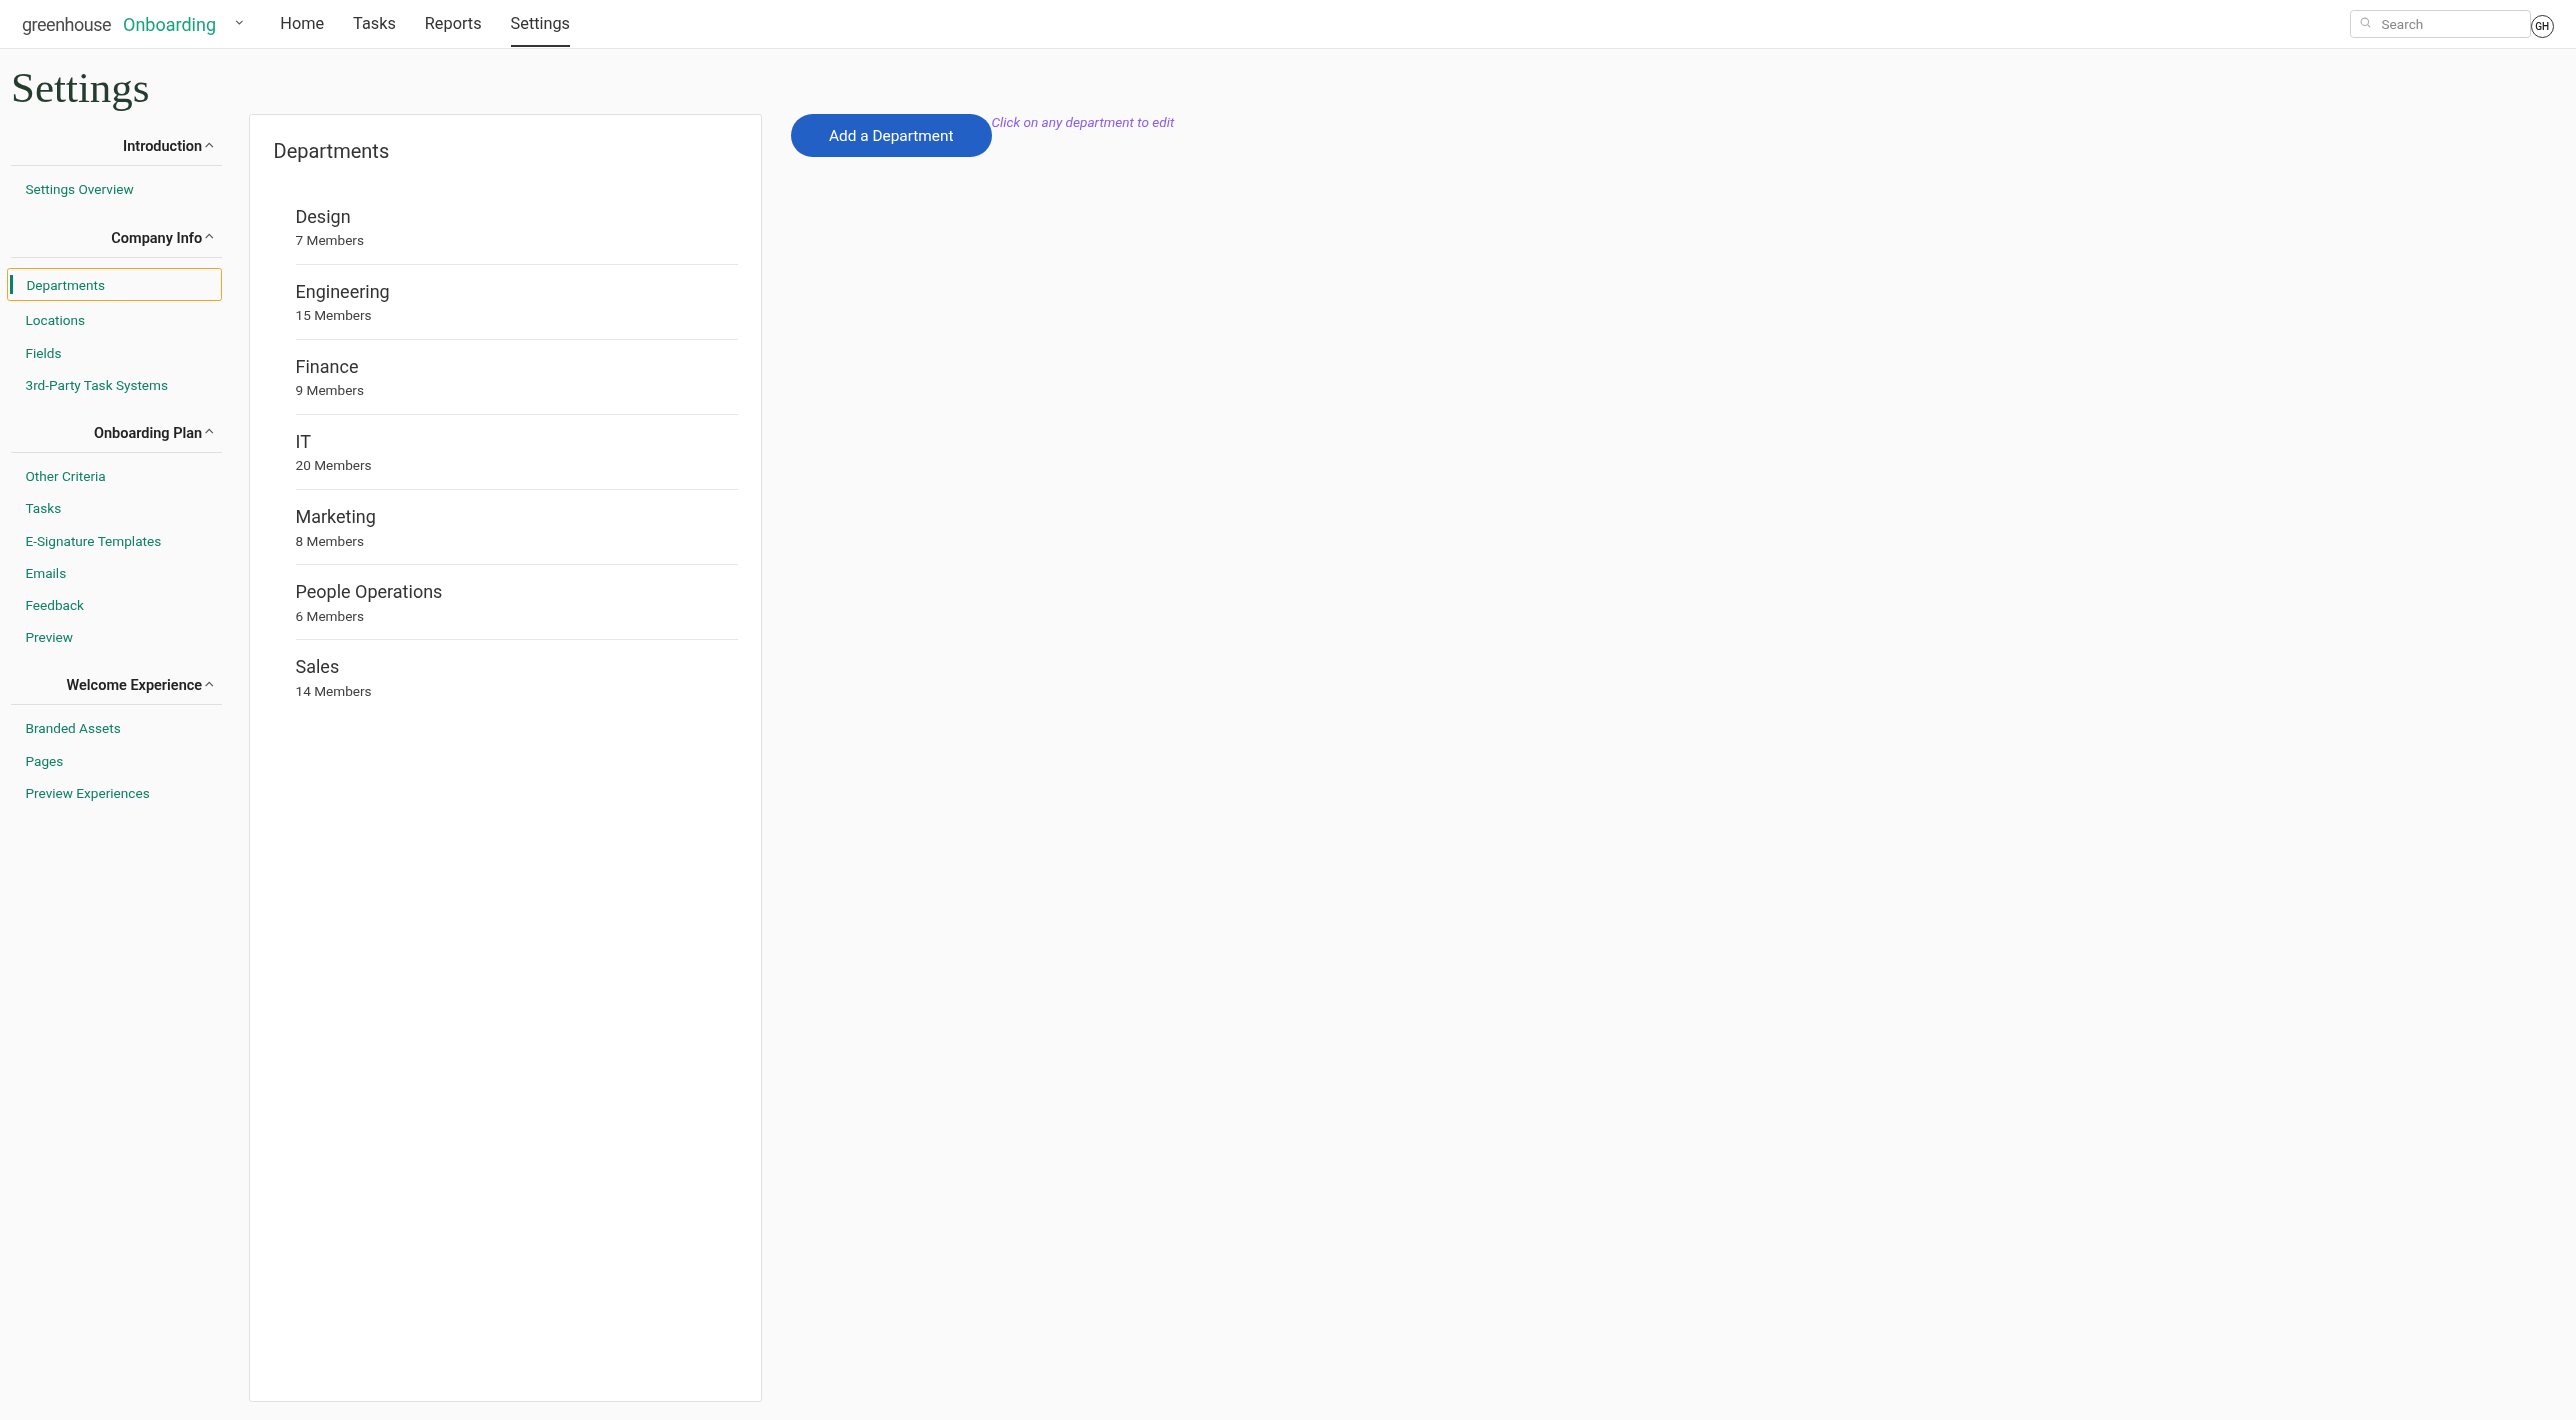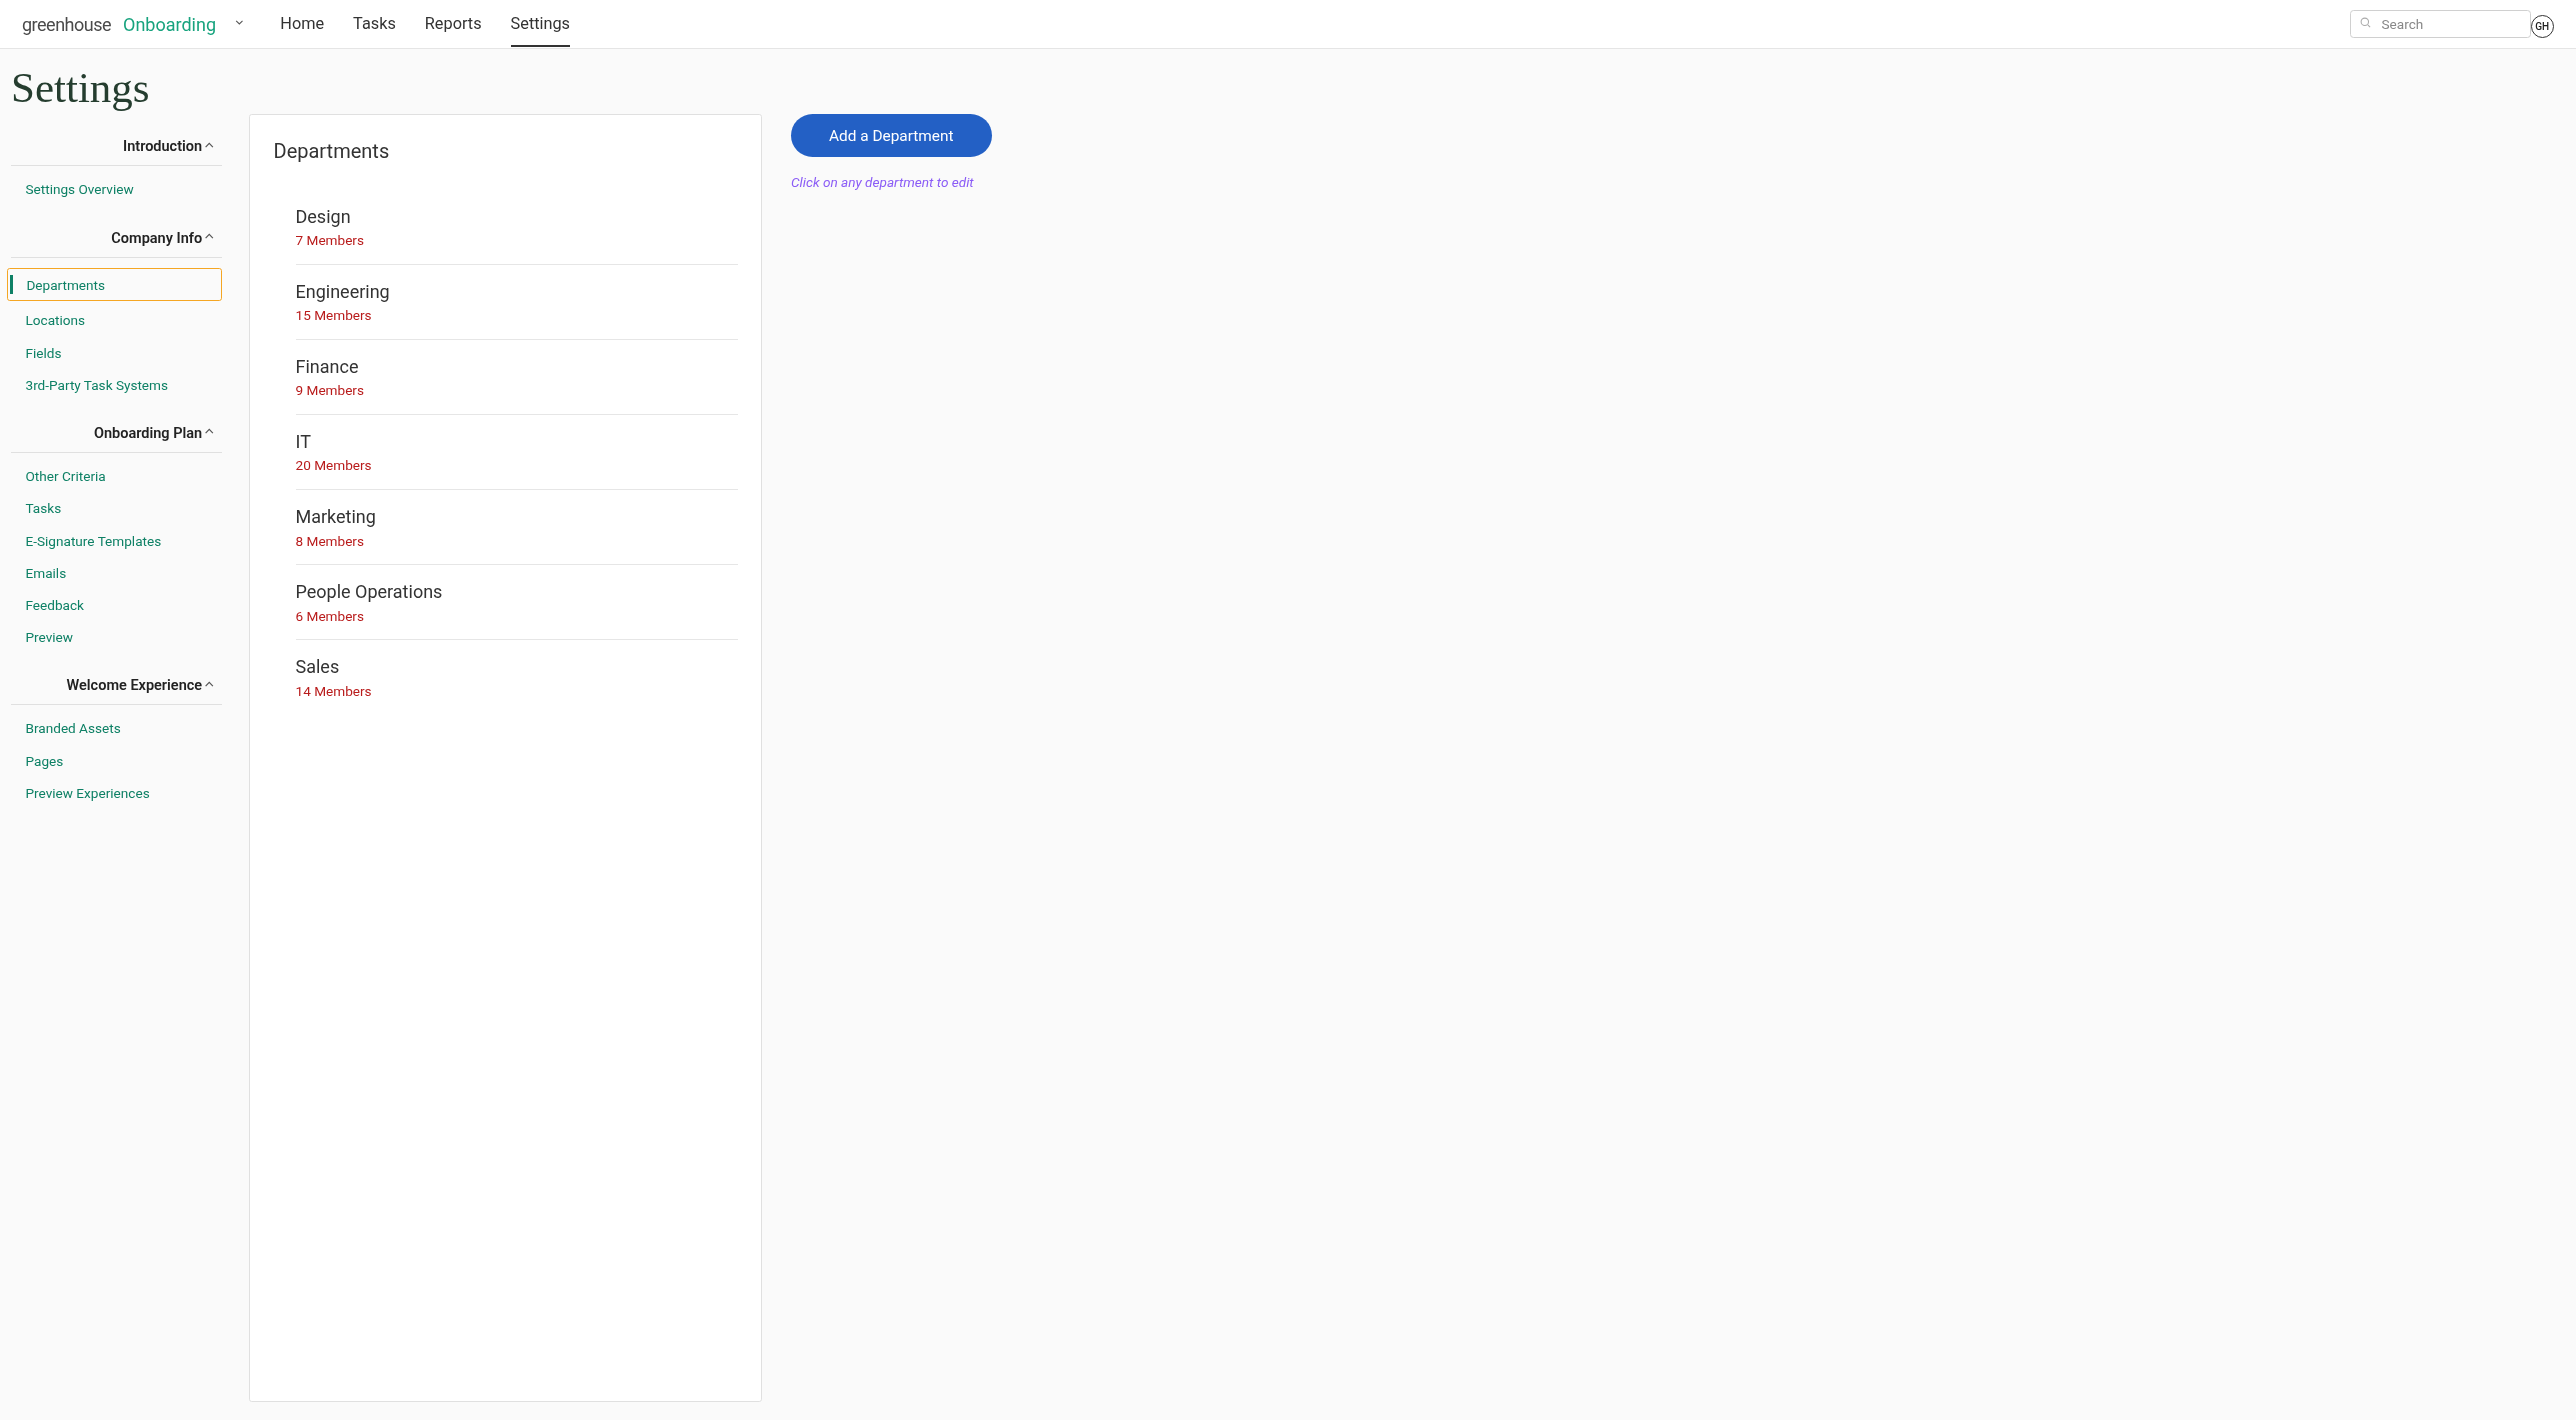--- a/index.html
+++ b/index.html
@@ -188,25 +188,25 @@
     .dept-item:last-child {
       border-bottom: none;
     }
     .dept-name {
       font-size: 18px;
       color: #333;
       margin-bottom: 5.4px;
     }
     .dept-members {
       font-size: 13.6px;
-      color: #b91c1c;
+      color: #404040;
     }
     .right-actions {
       display: flex;
-      flex-direction: column;
+      flex-direction: row;
       align-items: flex-start;
     }
     .add-button {
       background: #2360c5;
       color: #fff;
       border: none;
       border-radius: 22px;
       padding: 12.7px 38px;
       font-size: 15.4px;
       cursor: pointer;

